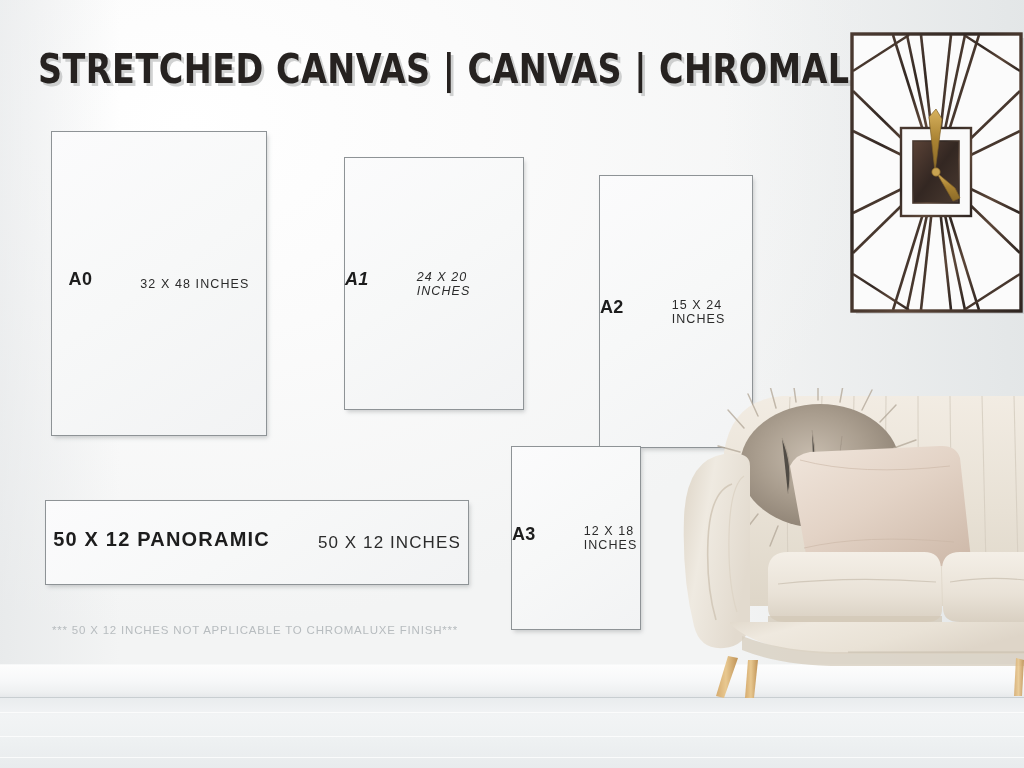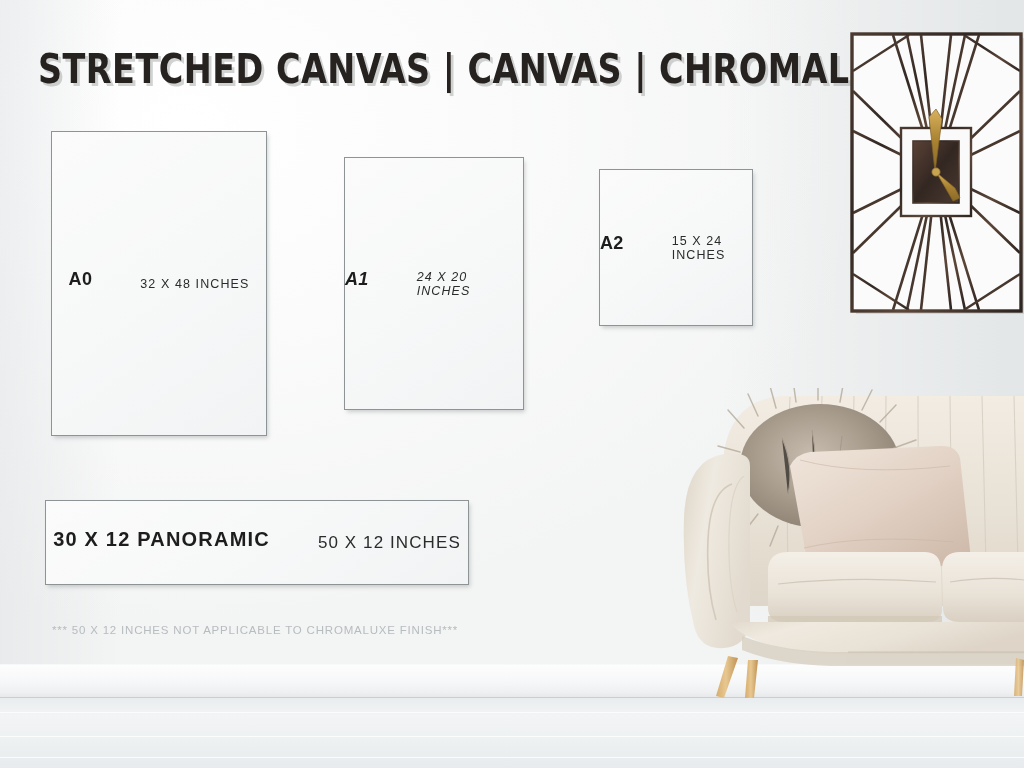--- a/index.html
+++ b/index.html
@@ -117,31 +117,37 @@
     </div>
   </div>
 
   <div class="frame" style="left:344px;top:157px;width:180px;height:253px;font-style:italic;">
     <div class="frame-inner">
       <div class="frame-label">A1</div>
       <div class="frame-dims">24 X 20 INCHES</div>
     </div>
   </div>
 
-  <div class="frame" style="left:599px;top:169px;width:154px;height:157px;">
+  <div class="frame" style="left:599px;top:175px;width:154px;height:273px;">
     <div class="frame-inner">
       <div class="frame-label">A2</div>
       <div class="frame-dims">15 X 24 INCHES</div>
     </div>
   </div>
 
+  <div class="frame" style="left:511px;top:446px;width:130px;height:184px;">
+    <div class="frame-inner">
+      <div class="frame-label">A3</div>
+      <div class="frame-dims">12 X 18 INCHES</div>
+    </div>
+  </div>
 
   <div class="frame" style="left:45px;top:500px;width:424px;height:85px;">
     <div class="frame-inner">
-      <div class="frame-label pano">30 X 12 PANORAMIC</div>
+      <div class="frame-label pano">50 X 12 PANORAMIC</div>
       <div class="frame-dims pano">50 X 12 INCHES</div>
     </div>
   </div>
 
   <div class="note">*** 50 X 12 INCHES NOT APPLICABLE TO CHROMALUXE FINISH***</div>
 
   <div class="clock">
     <svg width="175" height="283" viewBox="0 0 175 283" xmlns="http://www.w3.org/2000/svg">
       <defs>
         <linearGradient id="metal" x1="0" y1="0" x2="1" y2="1">

